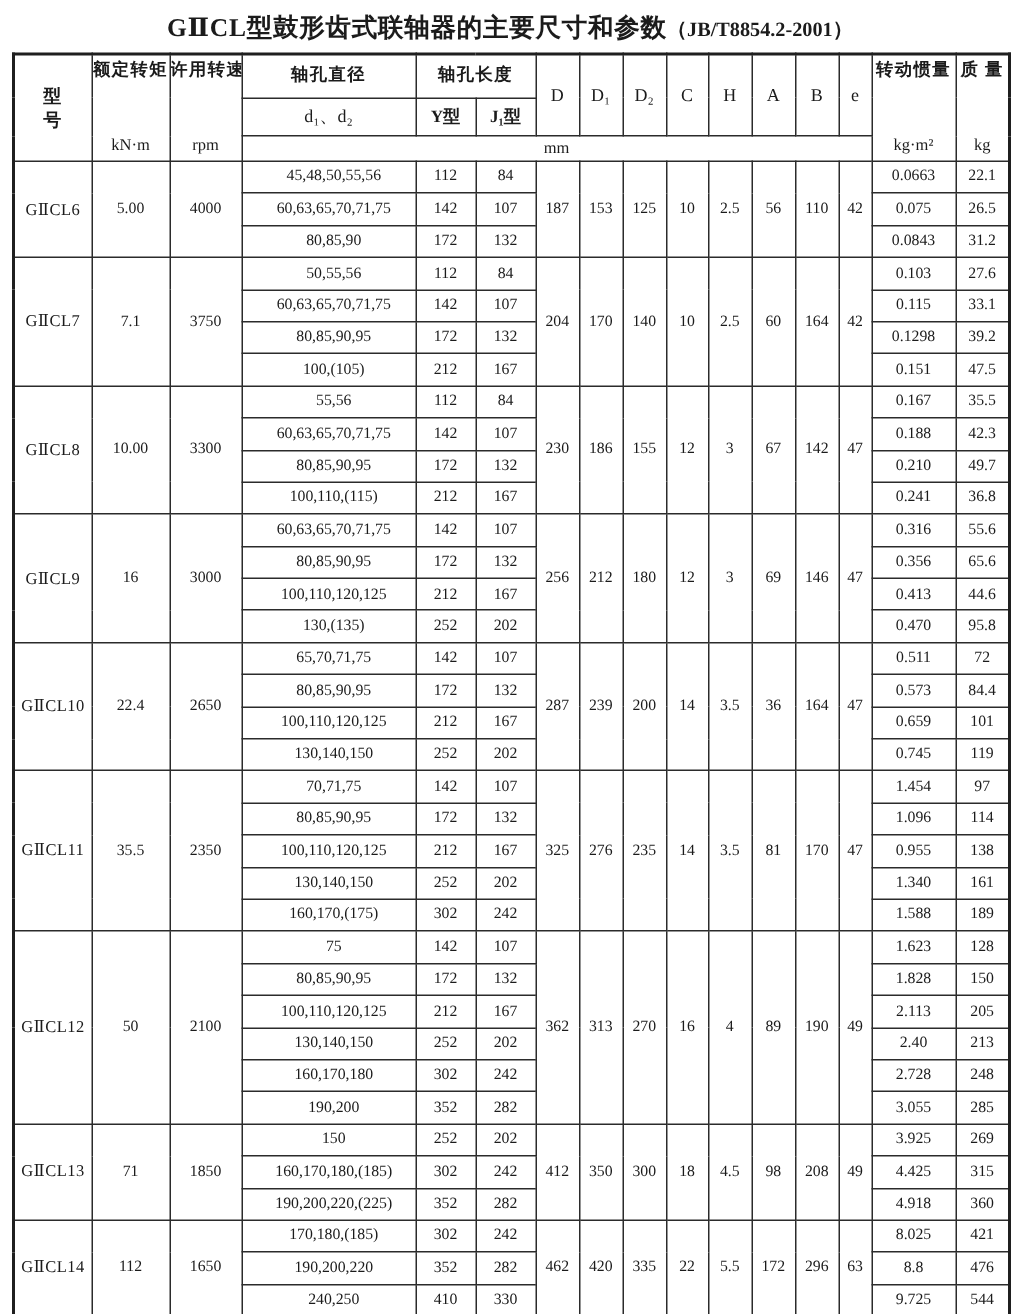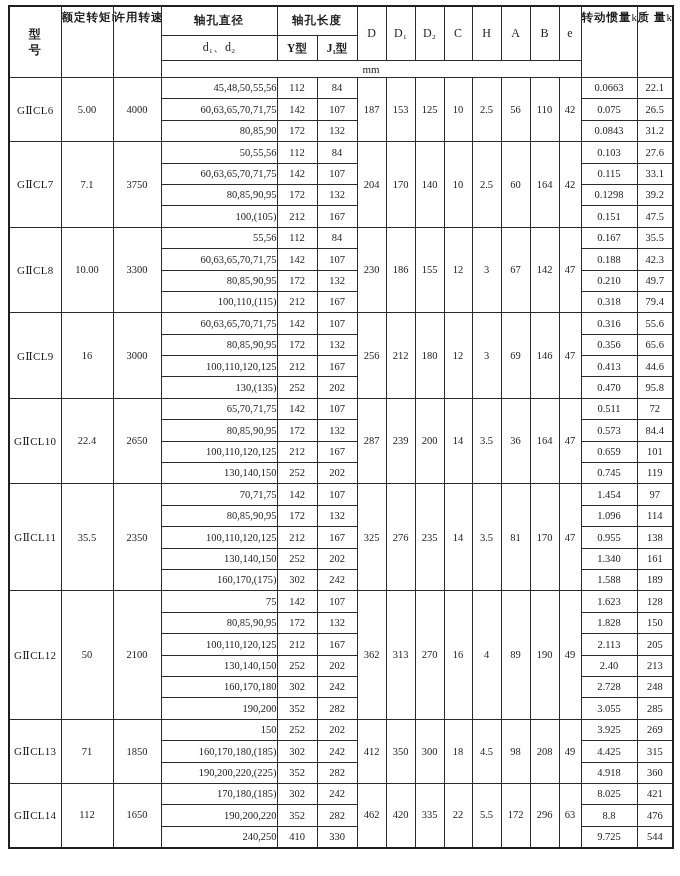--- a/index.html
+++ b/index.html
@@ -33,36 +33,37 @@
     padding:0;
     font-weight:normal;
     font-size:10.5px;
     line-height:1.1;
     overflow:hidden;
     white-space:nowrap;
   }
   thead th{font-size:11.5px;}
   thead th.cjk{font-weight:bold;letter-spacing:1px;}
   thead th.latin{font-size:12px;font-weight:normal;letter-spacing:0;}
-  .hdr-stack{display:flex;flex-direction:row;justify-content:space-between;height:62px;padding:4px 0;}
+  .hdr-stack{display:flex;flex-direction:column;justify-content:space-between;height:62px;padding:4px 0;}
   .hdr-stack .u{font-weight:normal;font-size:11px;letter-spacing:0;}
   .vmodel{line-height:1.35;font-size:12px;}
   tbody tr{height:21.4px;}
-  td.dlist{text-align:right;padding-left:7px;}
+  td.dlist{text-align:center;padding-left:7px;}
   td.model{font-size:11px;letter-spacing:0.3px;margin-left:28px;}
   tr.sec-start td{border-top:1.6px solid #1f1f1f;}
   thead tr.r1{height:28px;}
   thead tr.r2{height:25px;}
   thead tr.r3{height:16px;}
   thead tr.r3 th{font-size:11px;font-weight:normal;text-align:center;}
 </style>
 </head>
 <body>
 
 <div class="page">
+  <div class="title"><span>GⅡCL型鼓形齿式联轴器的主要尺寸和参数</span><span class="std">（JB/T8854.2-2001）</span></div>
 
   <table class="spec">
     <colgroup>
       <col style="width:52px">
         <col style="width:52px">
         <col style="width:48px">
       <col style="width:116px">
         <col style="width:40px">
         <col style="width:40px">
       <col style="width:29px">
@@ -229,22 +230,22 @@
           <td class="dlist">80,85,90,95</td>
           <td>172</td>
           <td>132</td>
           <td>0.210</td>
           <td>49.7</td>
         </tr>
         <tr>
           <td class="dlist">100,110,(115)</td>
           <td>212</td>
           <td>167</td>
-          <td>0.318</td>
-          <td>79.4</td>
+          <td>0.241</td>
+          <td>36.8</td>
         </tr>
         <tr class="sec-start">
           <td class="model" rowspan="4">GⅡCL9</td>
           <td rowspan="4">16</td>
           <td rowspan="4">3000</td>
           <td class="dlist">60,63,65,70,71,75</td>
           <td>142</td>
           <td>107</td>
           <td rowspan="4">256</td>
           <td rowspan="4">212</td>

